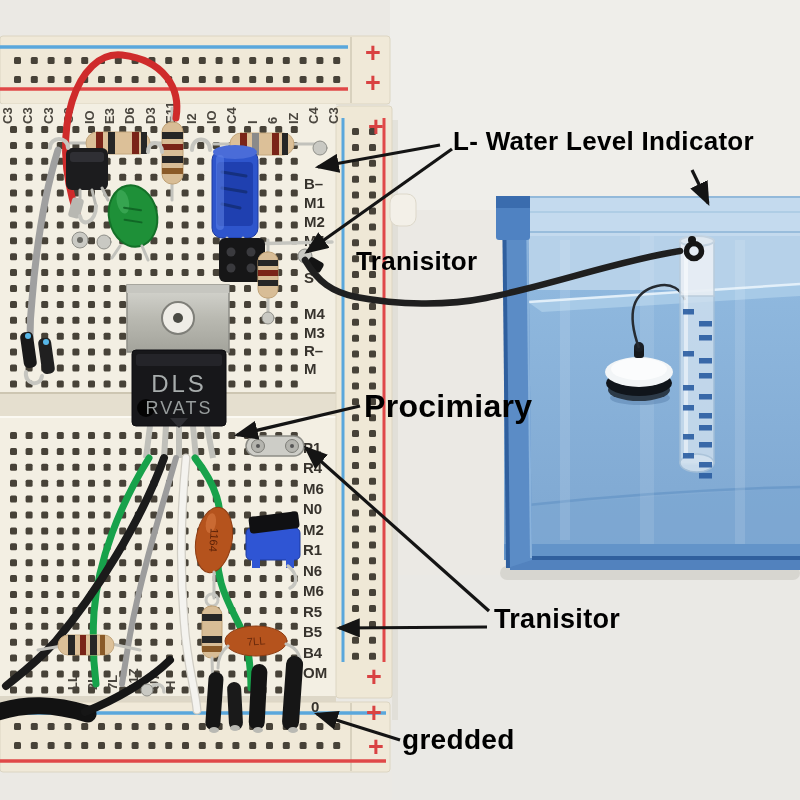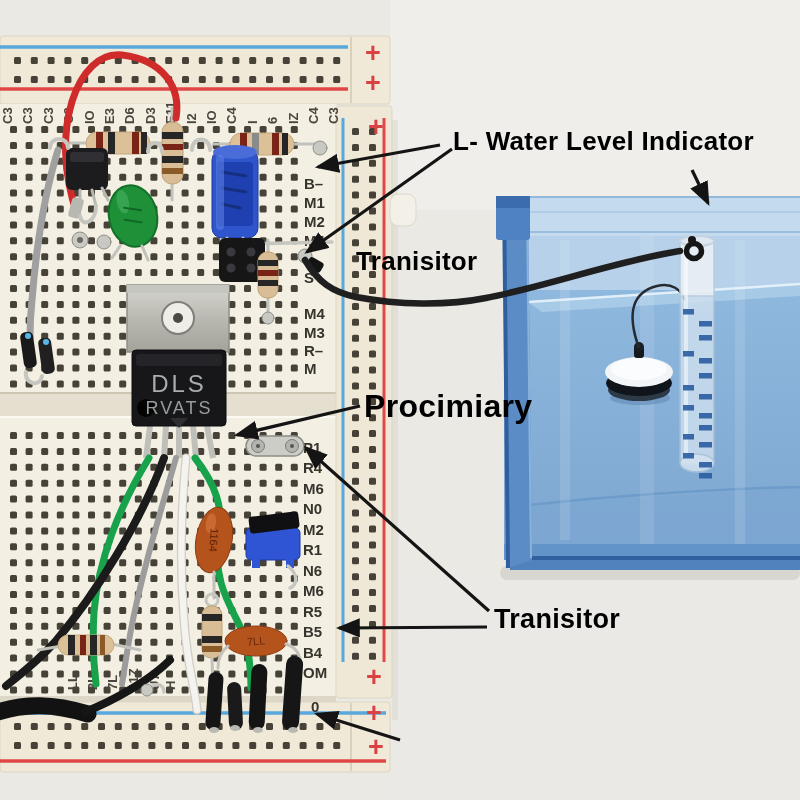--- a/index.html
+++ b/index.html
@@ -1150,13 +1150,14 @@
     <path d="M489,611 L306,448" marker-end="url(#ah)"></path>
     <path d="M487,627 L339,628" marker-end="url(#ah)"></path>
     <path d="M400,740 L317,714" marker-end="url(#ah)"></path>
   </g>
 </svg>
 
 <div class="ann" style="left:453px;top:126px;font-size:26px;">L- Water Level Indicator</div>
 <div class="ann" style="left:356px;top:246px;font-size:26px;">Tranisitor</div>
 <div class="ann" style="left:364px;top:388px;font-size:32px;">Procimiary</div>
 <div class="ann" style="left:494px;top:604px;font-size:27px;">Tranisitor</div>
+<div class="ann" style="left:402px;top:724px;font-size:28px;">gredded</div>
 </div>
 
 </body></html>

